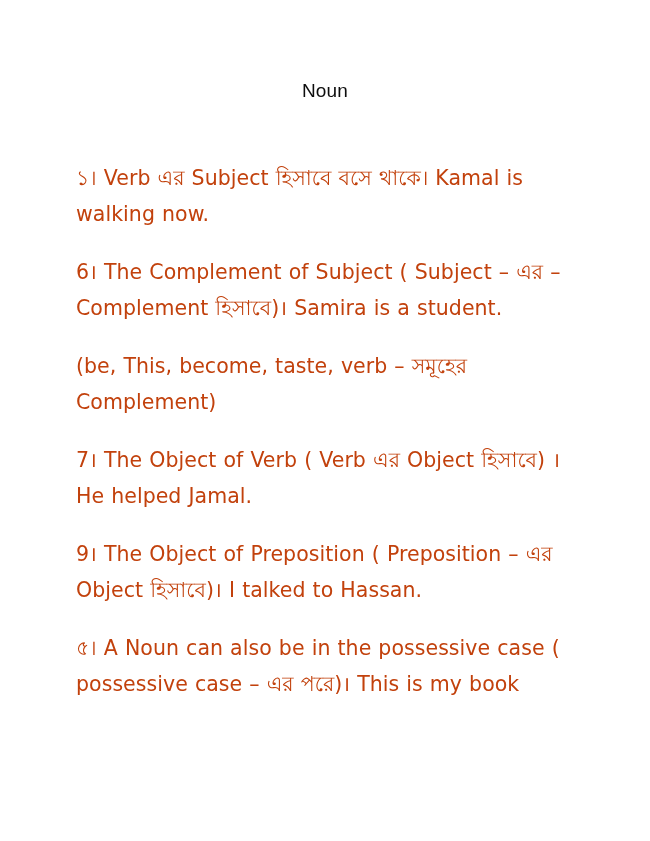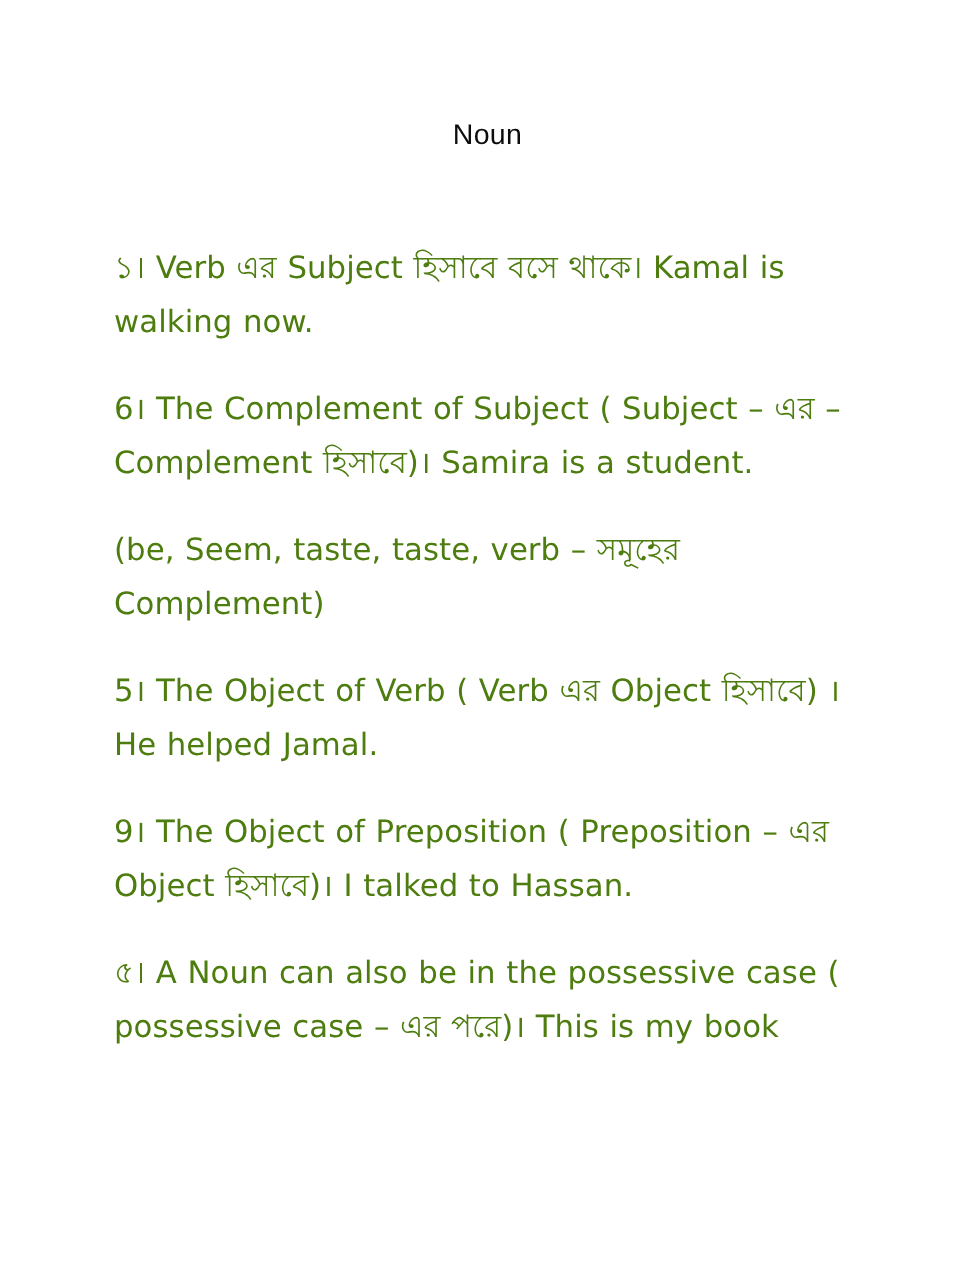--- a/index.html
+++ b/index.html
@@ -35,21 +35,21 @@
   }
   .body-block {
     position: absolute;
     top: 160px;
     left: 76px;
     width: 495px;
   }
   .para {
     font-size: 20.5px;
     line-height: 36px;
-    color: #4d7c0f;
+    color: #c2410c;
     margin: 0 0 22px 0;
     font-weight: 400;
     letter-spacing: 0.05px;
     word-spacing: 0.5px;
     text-align: left;
   }
   .para:last-child {
     margin-bottom: 12px;
   }
   .bn {
@@ -62,23 +62,23 @@
 <div class="page">
 
   <div class="doc-title">Noun</div>
 
   <div class="body-block">
 
     <p class="para bn">১। Verb এর Subject হিসাবে বসে থাকে। Kamal is walking now.</p>
 
     <p class="para bn">6। The Complement of Subject ( Subject – এর – Complement হিসাবে)। Samira is a student.</p>
 
-    <p class="para bn">(be, Seem, taste, taste, verb – সমূহের Complement)</p>
+    <p class="para bn">(be, This, become, taste, verb – সমূহের Complement)</p>
 
-    <p class="para bn">5। The Object of Verb ( Verb এর Object হিসাবে) । He helped Jamal.</p>
+    <p class="para bn">7। The Object of Verb ( Verb এর Object হিসাবে) । He helped Jamal.</p>
 
     <p class="para bn">9। The Object of Preposition ( Preposition – এর Object হিসাবে)। I talked to Hassan.</p>
 
     <p class="para bn">৫। A Noun can also be in the possessive case ( possessive case – এর পরে)। This is my book</p>
 
   </div>
 
 </div>
 
 </body></html>

